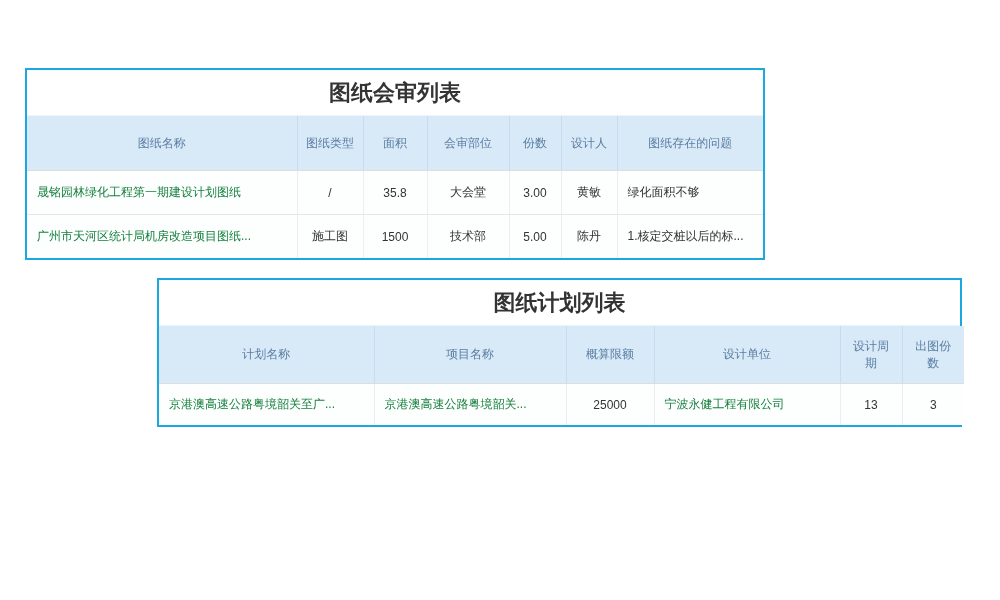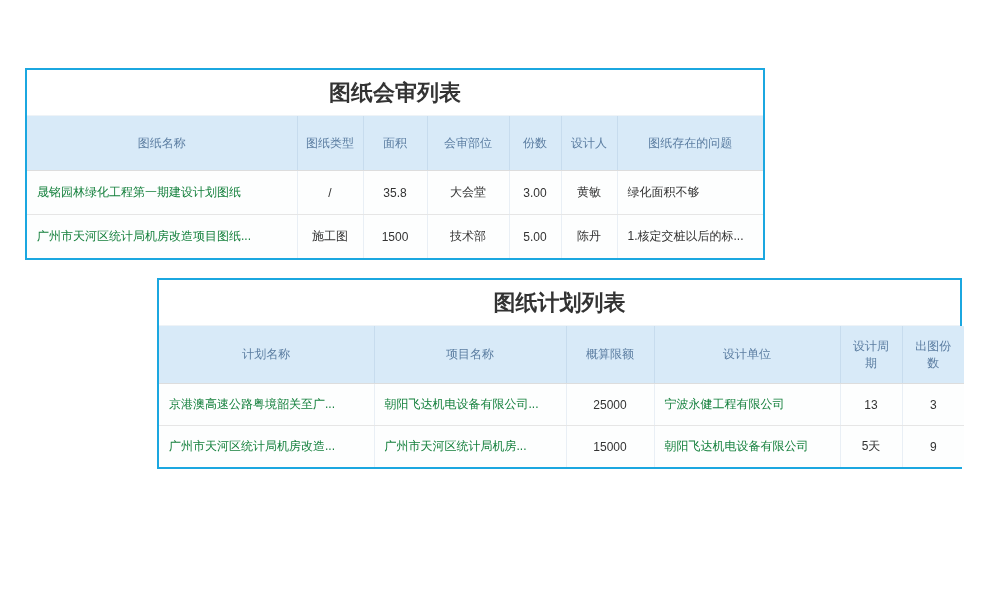--- a/index.html
+++ b/index.html
@@ -136,29 +136,21 @@
         <th>项目名称</th>
         <th>概算限额</th>
         <th>设计单位</th>
         <th>设计周期</th>
         <th>出图份数</th>
       </tr>
     </thead>
     <tbody>
       <tr>
         <td class="l"><a class="cell-link">京港澳高速公路粤境韶关至广...</a></td>
-        <td class="l"><a class="cell-link">朝阳飞达机电设备有限公司...</a></td>
+        <td class="l"><a class="cell-link">京港澳高速公路粤境韶关...</a></td>
         <td class="c">25000</td>
         <td class="l"><a class="cell-link">宁波永健工程有限公司</a></td>
         <td class="c">13</td>
         <td class="c">3</td>
-      </tr>
-      <tr>
-        <td class="l"><a class="cell-link">广州市天河区统计局机房改造...</a></td>
-        <td class="l"><a class="cell-link">广州市天河区统计局机房...</a></td>
-        <td class="c">15000</td>
-        <td class="l"><a class="cell-link">朝阳飞达机电设备有限公司</a></td>
-        <td class="c">5天</td>
-        <td class="c">9</td>
       </tr>
     </tbody>
   </table>
 </div>
 
 </body></html>

